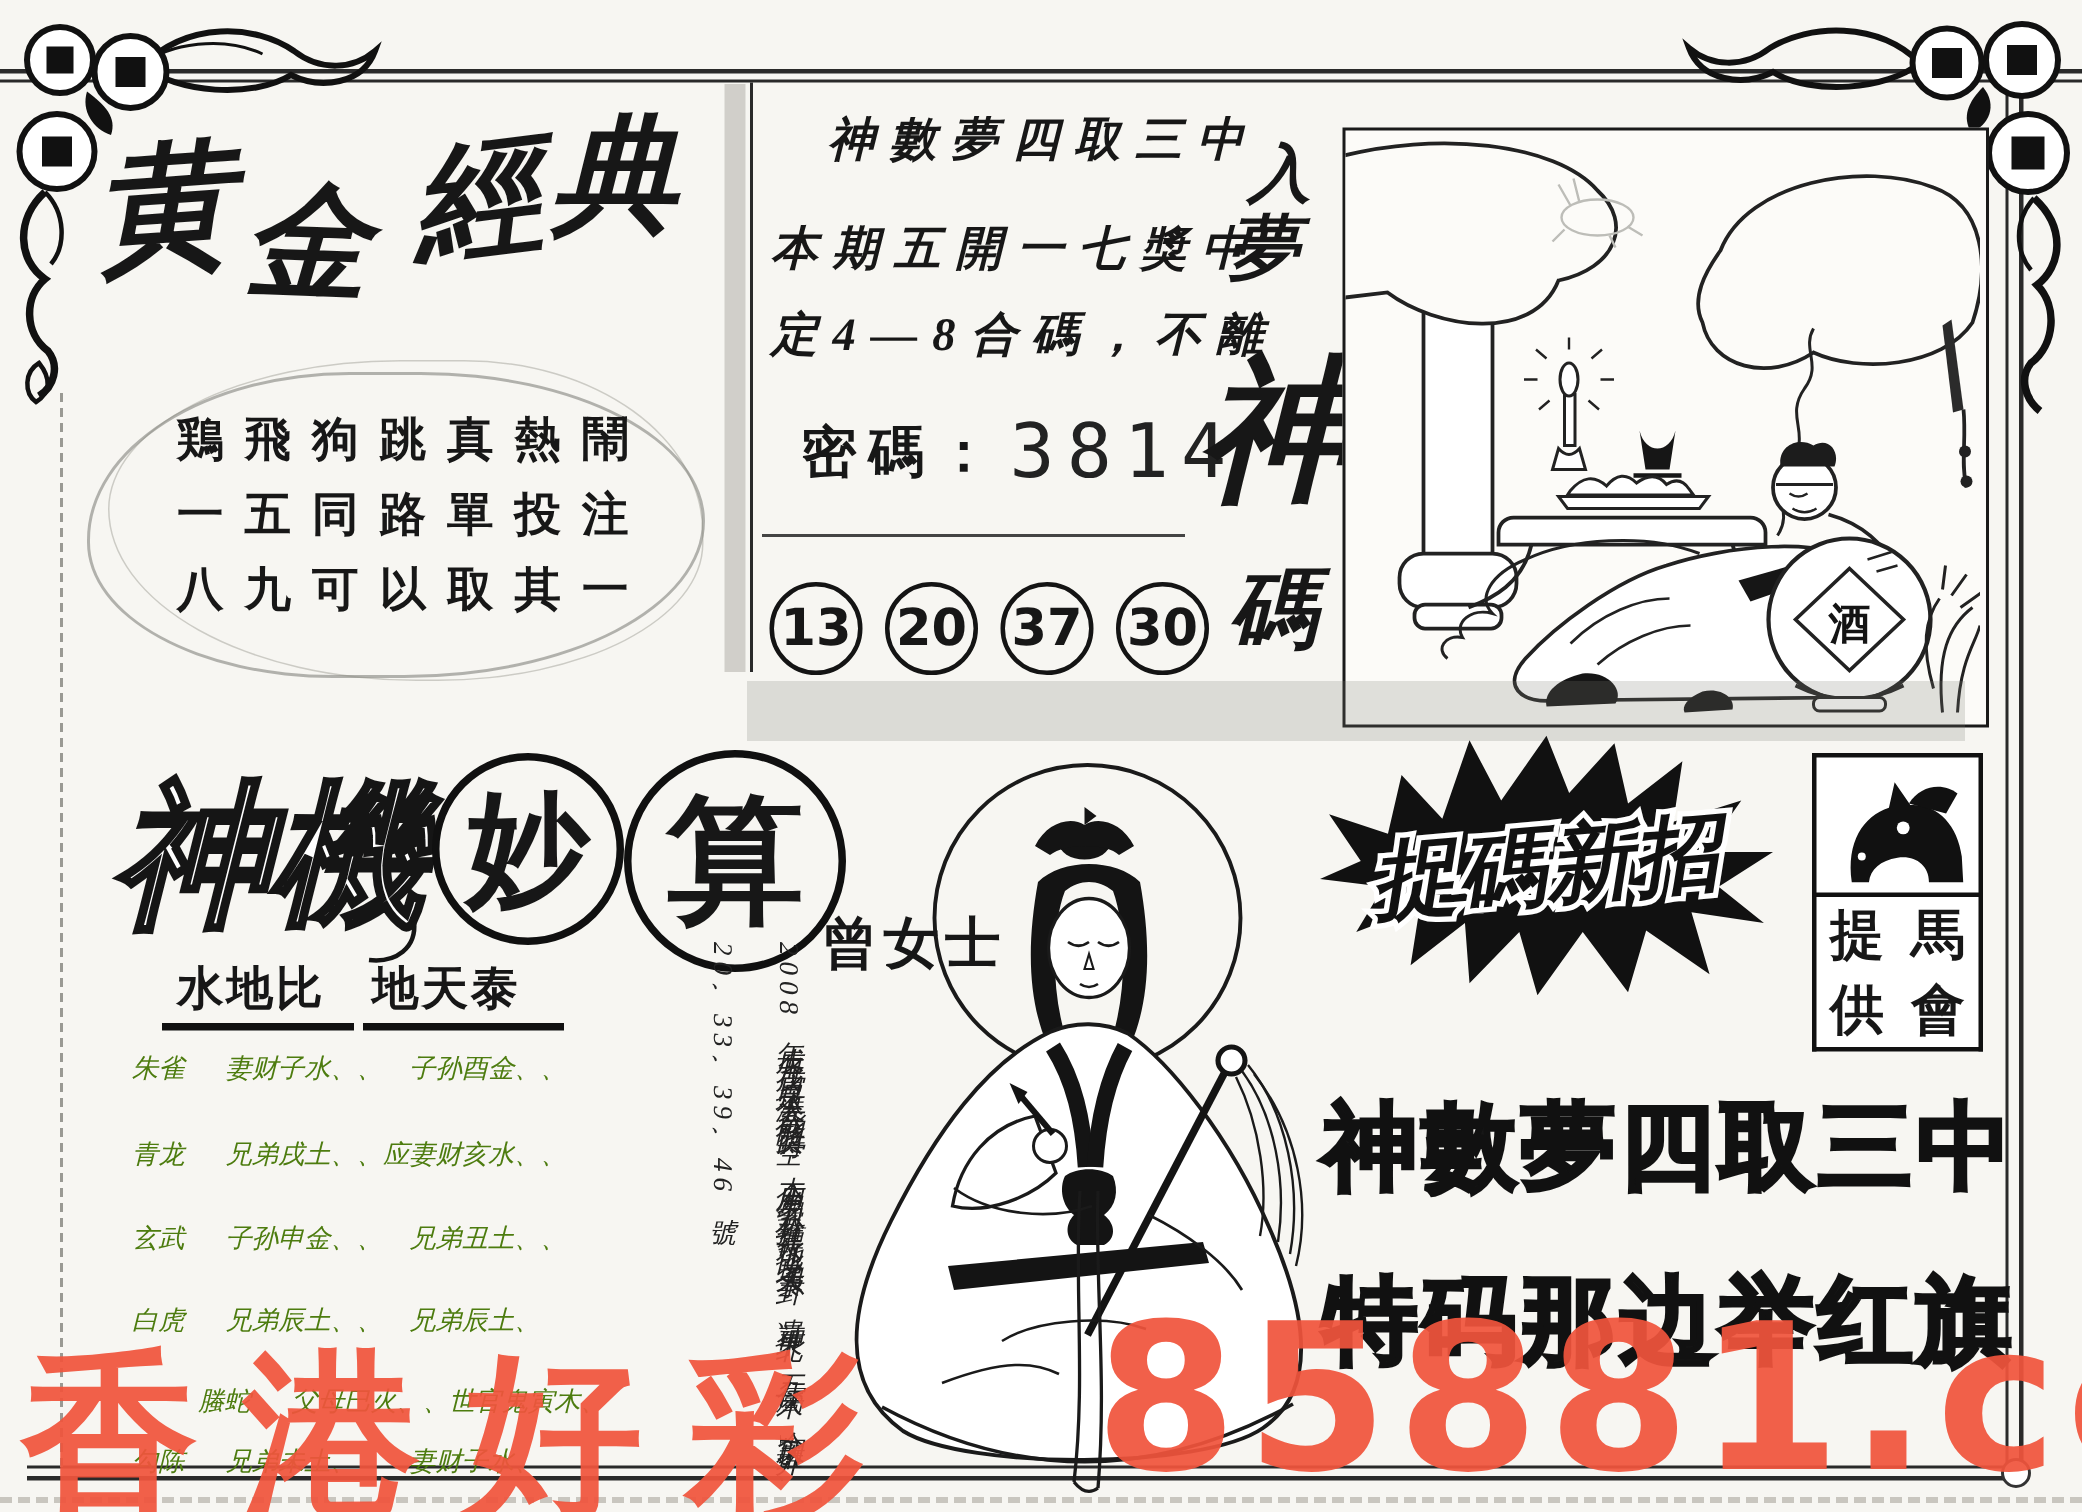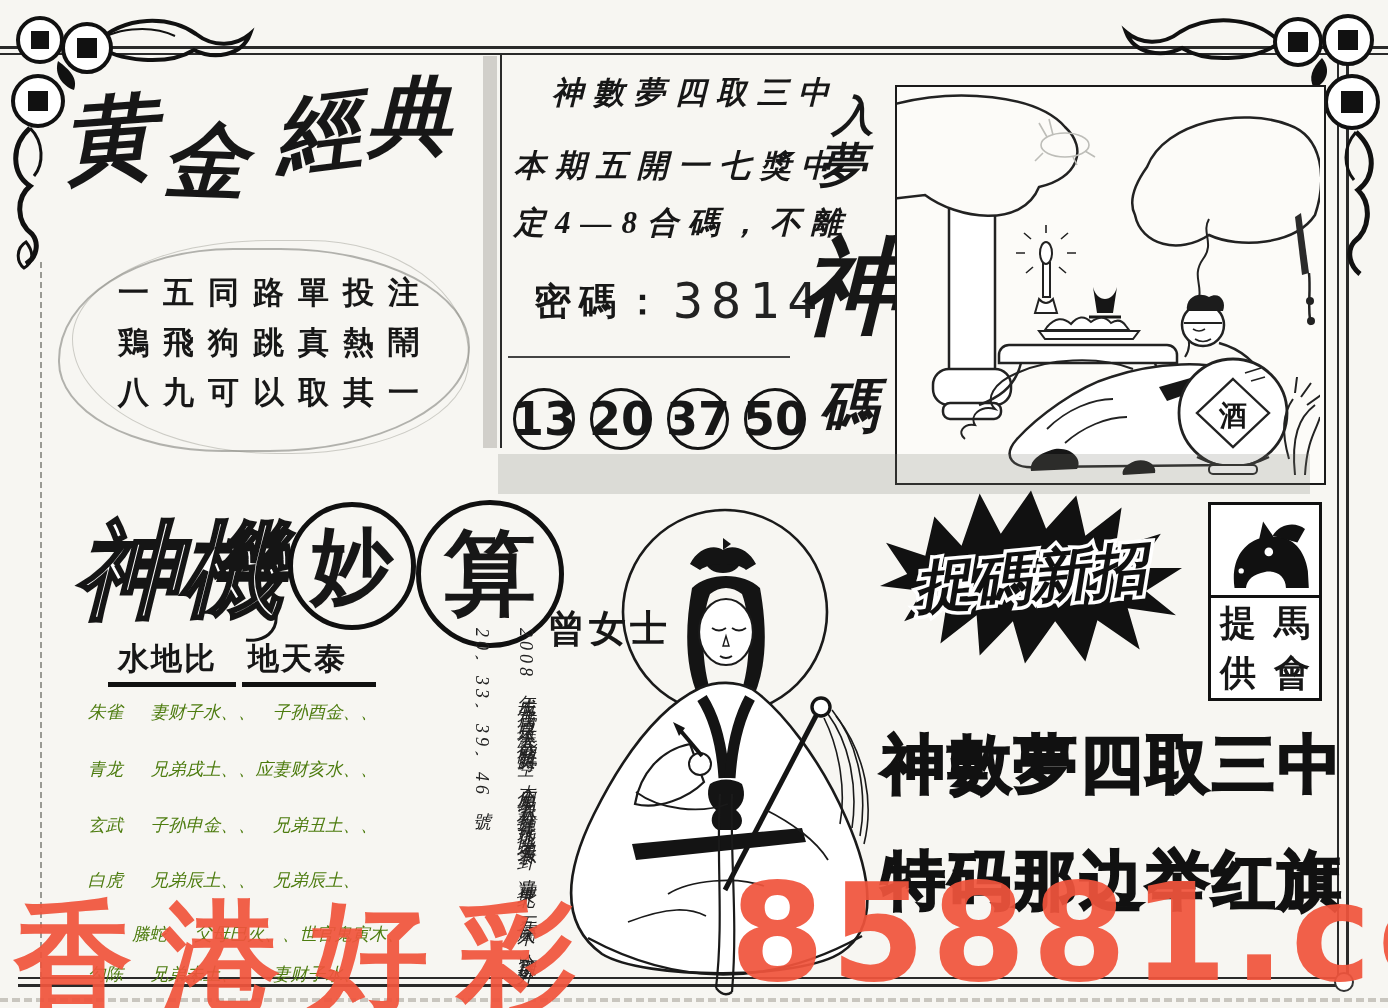--- a/index.html
+++ b/index.html
@@ -24,21 +24,21 @@
   .cloud2{position:absolute;left:72px;top:240px;width:395px;height:212px;
          border:1px solid rgba(140,140,130,.4);border-radius:55% 45% 50% 58% / 52% 60% 48% 60%;}
   .poem{position:absolute;left:118px;top:268px;width:330px;font-weight:bold;font-size:31px;
         letter-spacing:14px;line-height:50px;white-space:nowrap;}
   
   .panel-line{font-style:italic;font-weight:bold;font-size:31px;letter-spacing:10px;white-space:nowrap;}
   .pw-label{font-weight:bold;font-size:37px;letter-spacing:8px;margin-left:20px;}
   .pw-value{font-family:"DejaVu Sans Mono",monospace;font-size:50px;font-weight:normal;letter-spacing:8px;color:#222;vertical-align:-4px;}
   .balls{position:absolute;left:513px;top:388px;display:flex;gap:15px;}
   .ball{width:56px;height:56px;border:3px solid #141414;border-radius:50%;display:flex;align-items:center;justify-content:center;
-        font-family:"DejaVu Sans","Liberation Sans",sans-serif;font-size:46px;font-weight:bold;background:#fff0;}
+        font-family:"DejaVu Sans","Liberation Sans",sans-serif;font-size:34px;font-weight:bold;background:#fff0;}
   .side-char{position:absolute;font-style:italic;font-weight:bold;white-space:nowrap;}
   
   .illu-box{position:absolute;left:895px;top:85px;width:427px;height:396px;border:2px solid #1a1a1a;background:#fcfbf8;}
   .smudge{position:absolute;left:498px;top:454px;width:812px;height:40px;background:rgba(125,122,115,.22);}
   .fold{position:absolute;left:483px;top:56px;width:14px;height:392px;background:rgba(110,108,100,.28);}
   
   .circle-char{position:absolute;border:5px solid #101010;border-radius:50%;display:flex;align-items:center;justify-content:center;
                font-weight:bold;background:#fff0;}
   .author{position:absolute;left:548px;top:604px;font-size:37px;font-weight:bold;letter-spacing:4px;font-family:"DejaVu Sans","Liberation Sans",sans-serif;}
   
@@ -111,40 +111,40 @@
     <path d="M316,126 C302,142 304,162 314,174" fill="none" stroke="#111" stroke-width="3"></path>
   </svg>
 
   <div class="g-title">
     <span class="gt0">黄</span><span class="gt1">金</span><span class="gt2">經</span><span class="gt3">典</span>
   </div>
 
   <div class="cloud"></div>
   <div class="cloud2"></div>
   <div class="poem">
+    <div>鶏飛狗跳真熱鬧</div>
     <div>一五同路單投注</div>
-    <div>鶏飛狗跳真熱鬧</div>
     <div>八九可以取其一</div>
   </div>
 
   <div class="fold"></div>
   <div class="rule-v" style="left:500px;top:55px;width:2px;height:393px;"></div>
   <div class="abs panel-line" style="left:552px;top:72px;">神數夢四取三中</div>
   <div class="abs panel-line" style="left:514px;top:145px;">本期五開一七獎中</div>
   <div class="abs panel-line" style="left:514px;top:202px;">定4—8合碼，不離</div>
   <div class="abs" style="left:514px;top:272px;">
     <span class="pw-label">密碼：</span>
     <span class="pw-value">3814</span>
   </div>
   <div class="rule-h" style="left:508px;top:356px;width:282px;height:2px;background:#444;"></div>
   <div class="balls">
     <div class="ball">13</div>
     <div class="ball">20</div>
     <div class="ball">37</div>
-    <div class="ball">50</div>
+    <div class="ball">30</div>
   </div>
 
   <span class="side-char" style="left:832px;top:88px;font-size:42px;">入</span>
   <span class="side-char" style="left:818px;top:134px;font-size:48px;">夢</span>
   <span class="side-char" style="left:800px;top:218px;font-size:104px;">神</span>
   <span class="side-char" style="left:820px;top:368px;font-size:58px;">碼</span>
 
   <div class="illu-box">
     <svg width="423" height="392" viewBox="0 0 423 392">
 

